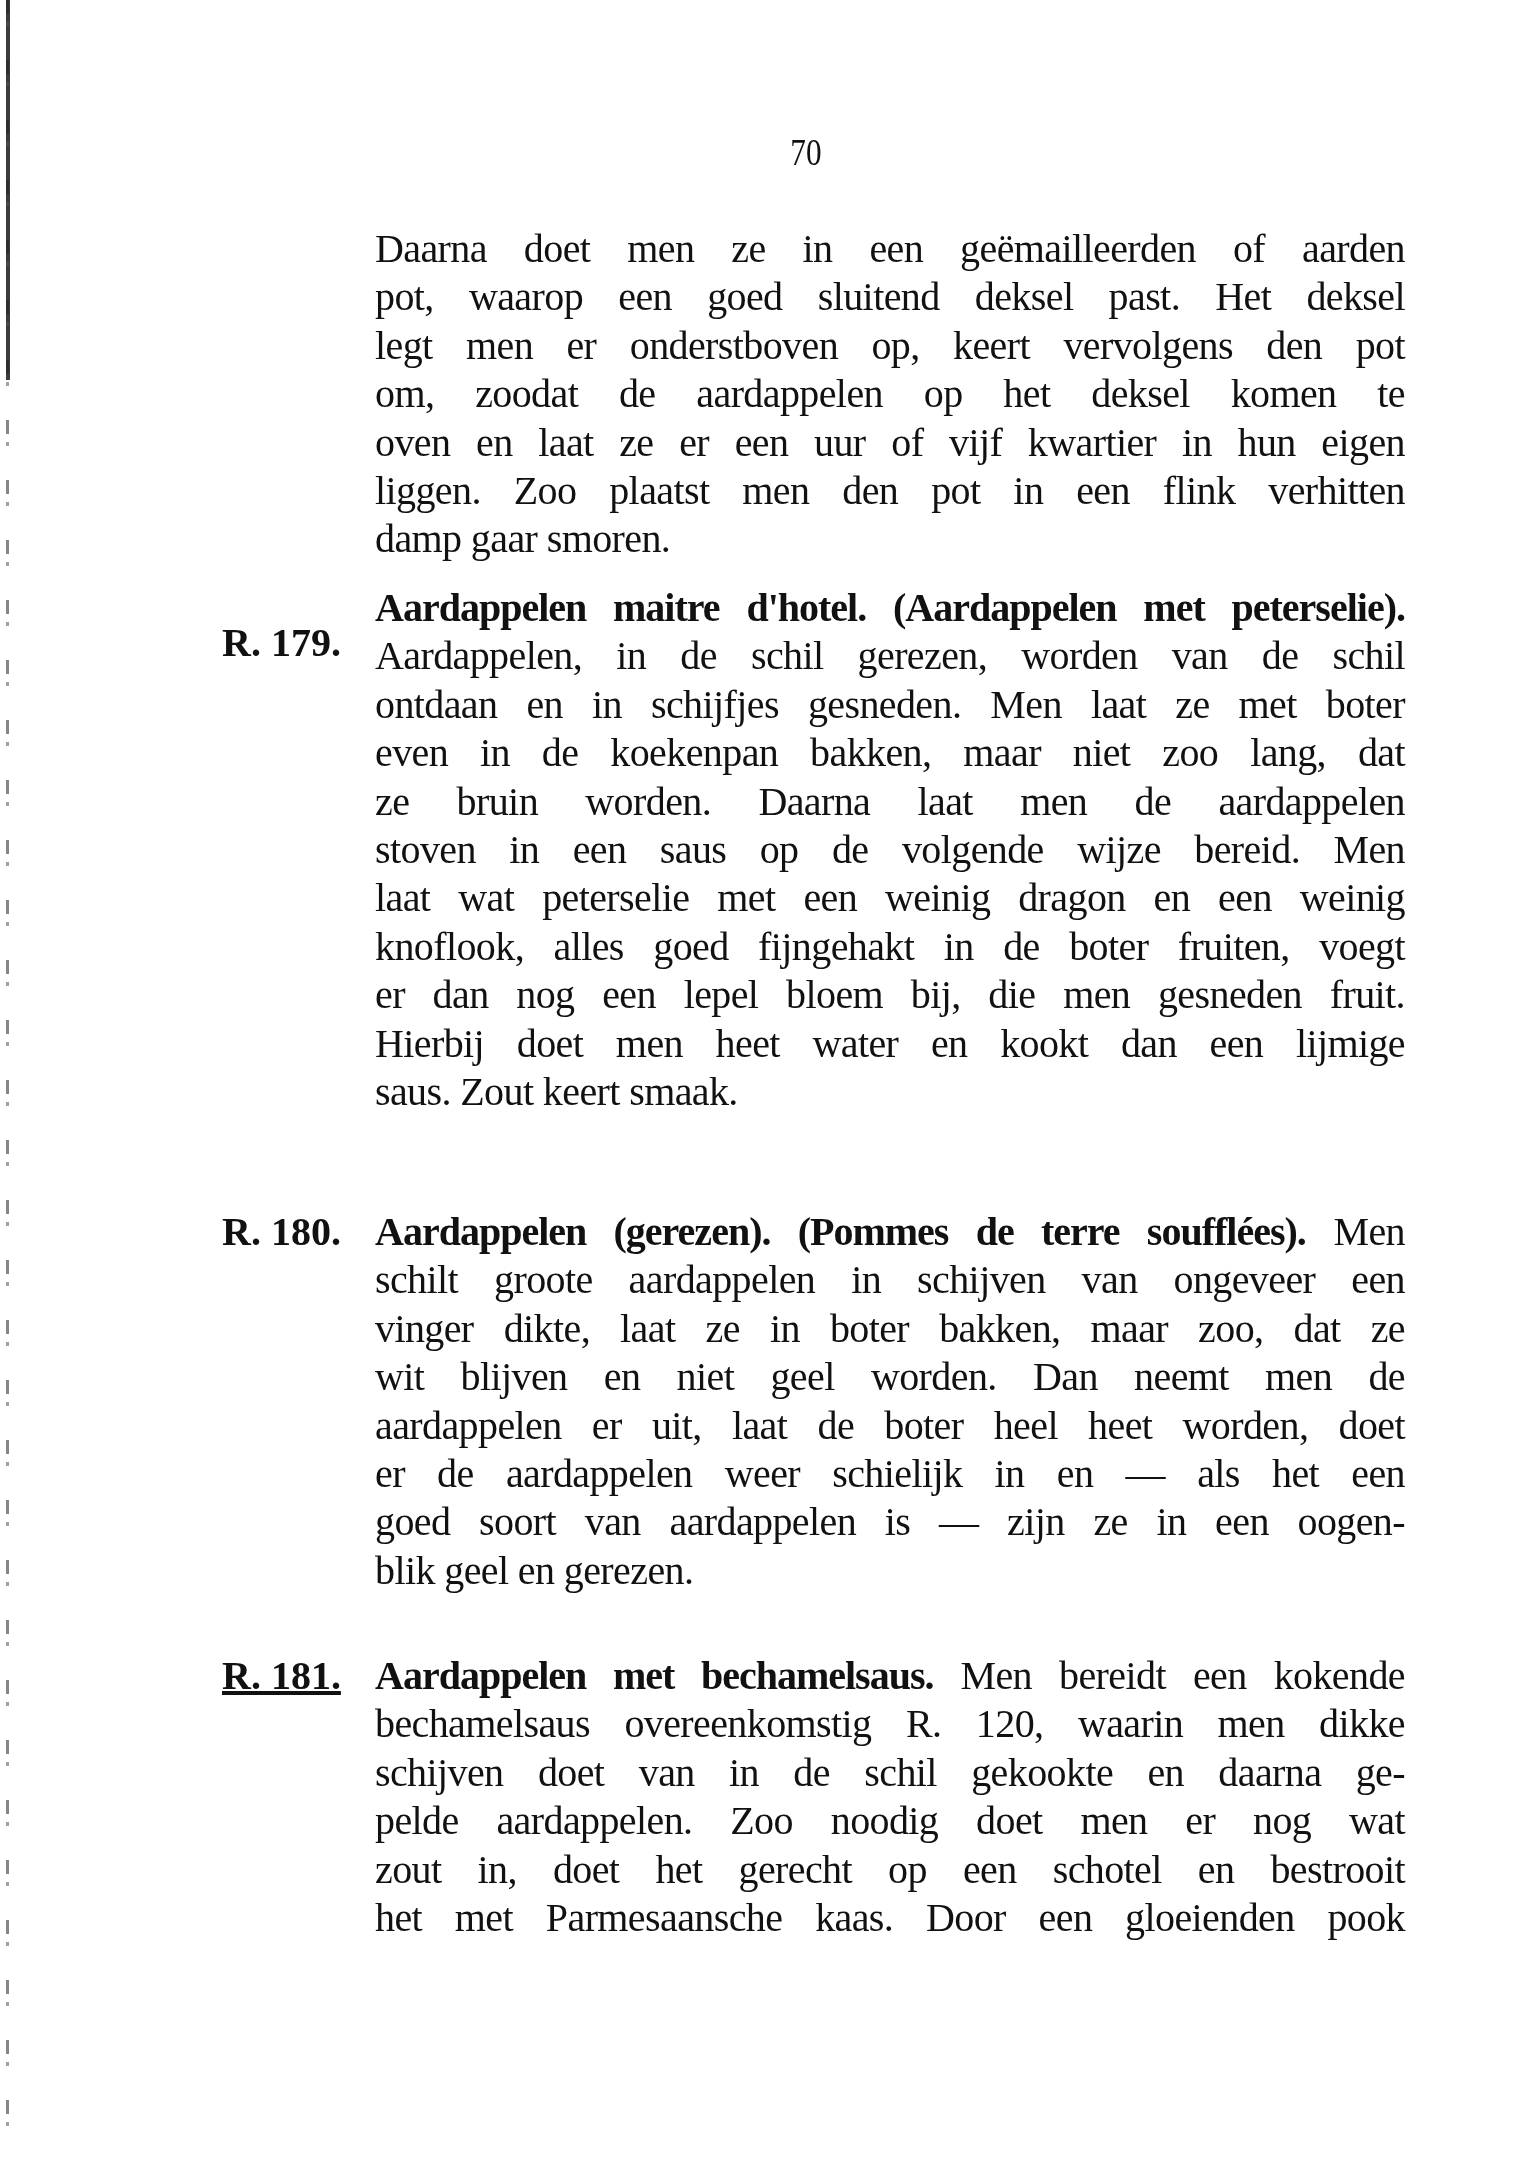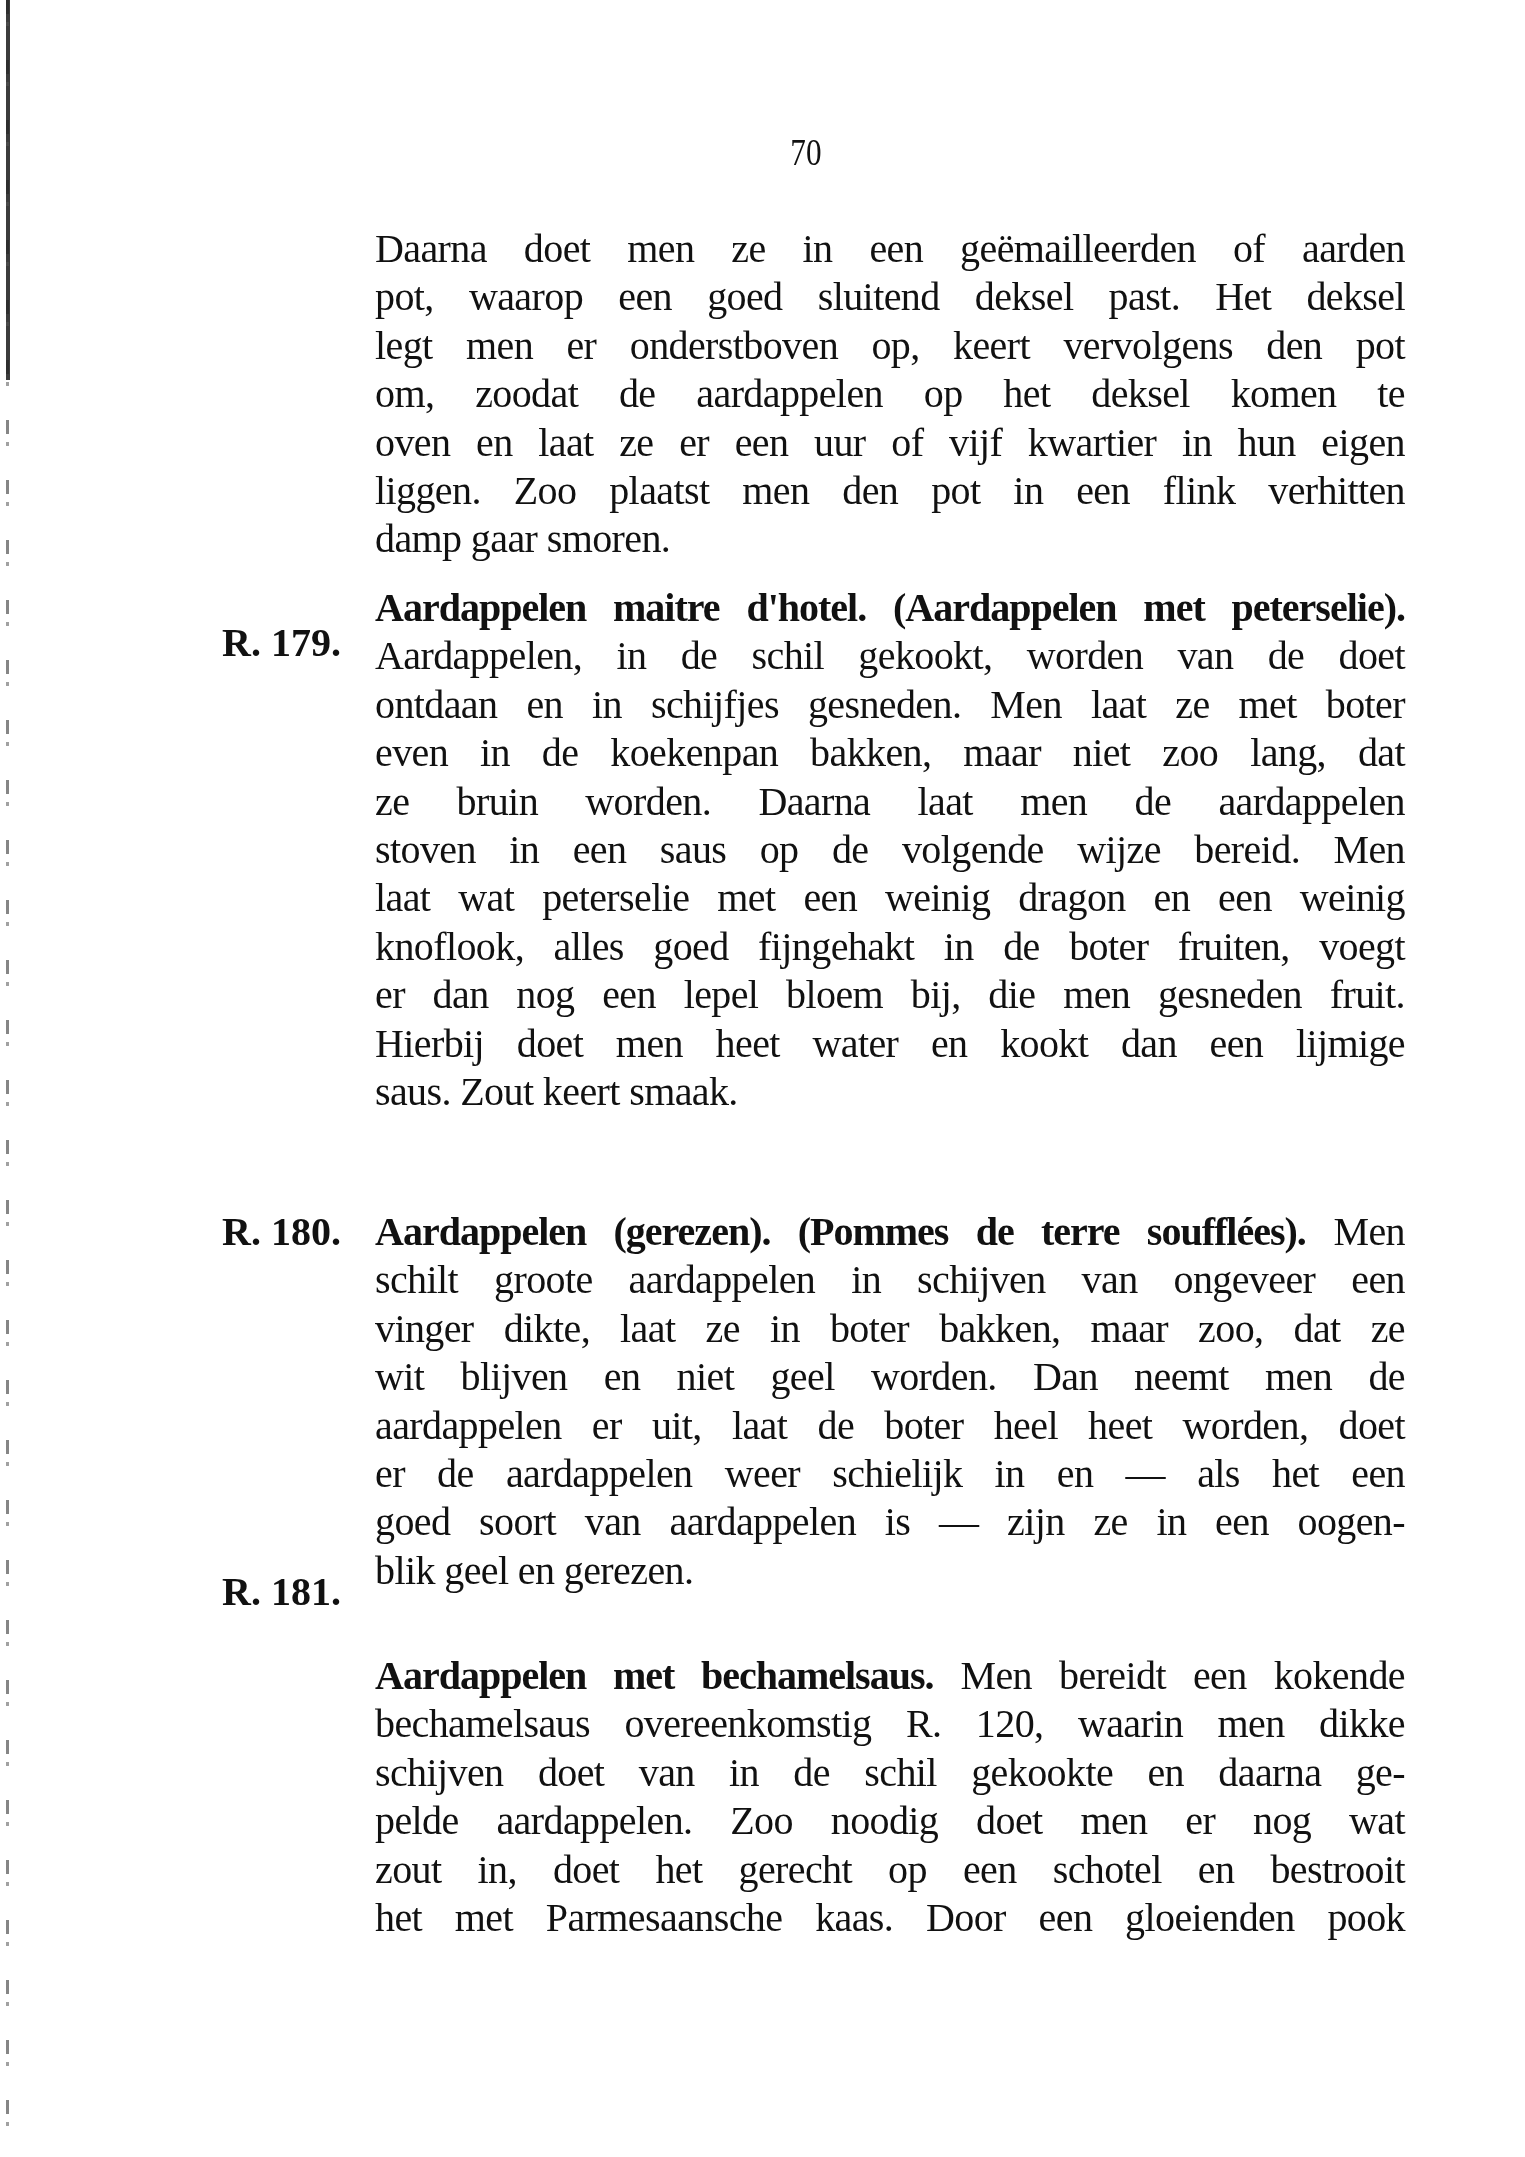--- a/index.html
+++ b/index.html
@@ -75,21 +75,21 @@
     .title {
       font-weight: bold;
       letter-spacing: -1px;
     }
     #intro { top: 225px; }
     #r179 { top: 584px; }
     #r180 { top: 1208px; }
     #r181 { top: 1652px; }
     #r179-num { top: 619px; }
     #r180-num { top: 1208px; }
-    #r181-num { top: 1568px; }
+    #r181-num { top: 1652px; text-decoration: underline; }
   </style>
 </head>
 <body>
 
 <div class="scan-edge top"></div>
 <div class="scan-edge"></div>
 
 <div class="page-number">70</div>
 
 <div class="block" id="intro">
@@ -98,21 +98,21 @@
   <span class="line">legt men er onderstboven op, keert vervolgens den pot</span>
   <span class="line">om, zoodat de aardappelen op het deksel komen te</span>
   <span class="line">oven en laat ze er een uur of vijf kwartier in hun eigen</span>
   <span class="line">liggen. Zoo plaatst men den pot in een flink verhitten</span>
   <span class="line last">damp gaar smoren.</span>
 </div>
 
 <div class="recipe-num" id="r179-num">R. 179.</div>
 <div class="block" id="r179">
   <span class="line title">Aardappelen maitre d'hotel. (Aardappelen met peterselie).</span>
-  <span class="line">Aardappelen, in de schil gekookt, worden van de doet</span>
+  <span class="line">Aardappelen, in de schil gerezen, worden van de schil</span>
   <span class="line">ontdaan en in schijfjes gesneden. Men laat ze met boter</span>
   <span class="line">even in de koekenpan bakken, maar niet zoo lang, dat</span>
   <span class="line">ze bruin worden. Daarna laat men de aardappelen</span>
   <span class="line">stoven in een saus op de volgende wijze bereid. Men</span>
   <span class="line">laat wat peterselie met een weinig dragon en een weinig</span>
   <span class="line">knoflook, alles goed fijngehakt in de boter fruiten, voegt</span>
   <span class="line">er dan nog een lepel bloem bij, die men gesneden fruit.</span>
   <span class="line">Hierbij doet men heet water en kookt dan een lijmige</span>
   <span class="line last">saus. Zout keert smaak.</span>
 </div>

